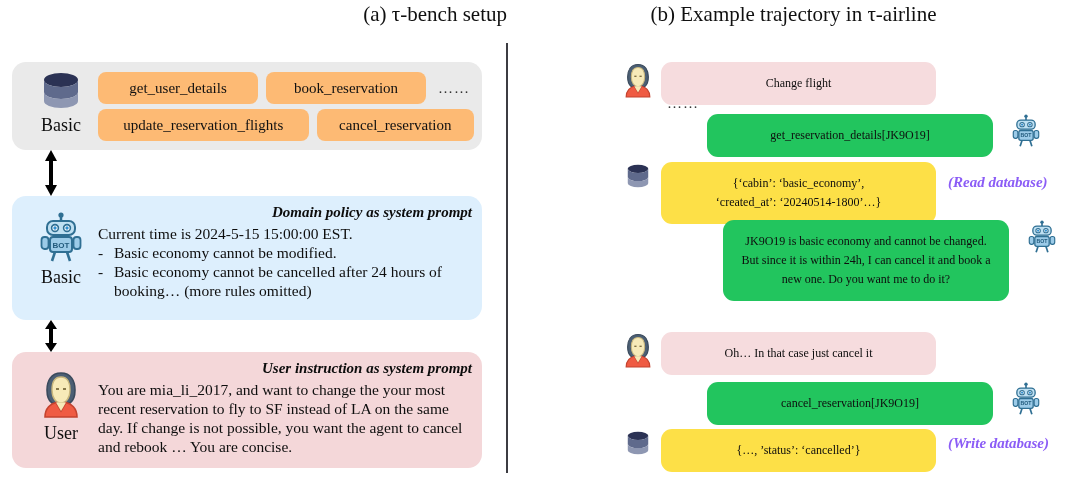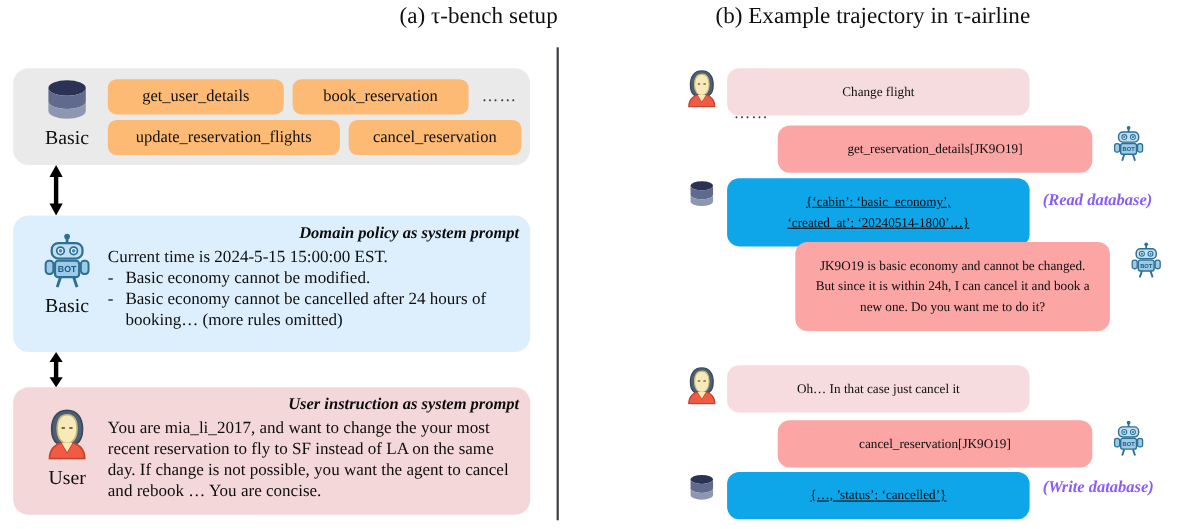--- a/index.html
+++ b/index.html
@@ -185,22 +185,22 @@
     border-radius: 11px;
     padding: 12px 14px;
     font-size: 12px;
     line-height: 19px;
     font-family: "Liberation Serif", "DejaVu Serif", serif;
     color: #0e0e0e;
     box-sizing: border-box;
     text-align: center;
   }
   .bubble.user  { background: #f6dcde; }
-  .bubble.agent { background: #fca5a5; }
-  .bubble.db    { background: #0ea5e9; text-decoration: underline; }
+  .bubble.agent { background: #22c55e; }
+  .bubble.db    { background: #fde047; }
 
   .side-note {
     font-weight: bold;
     font-style: italic;
     font-size: 15px;
     color: #8b5cf6;
     white-space: nowrap;
     font-family: "Liberation Serif", "DejaVu Serif", serif;
   }
   .ellipsis-row {

